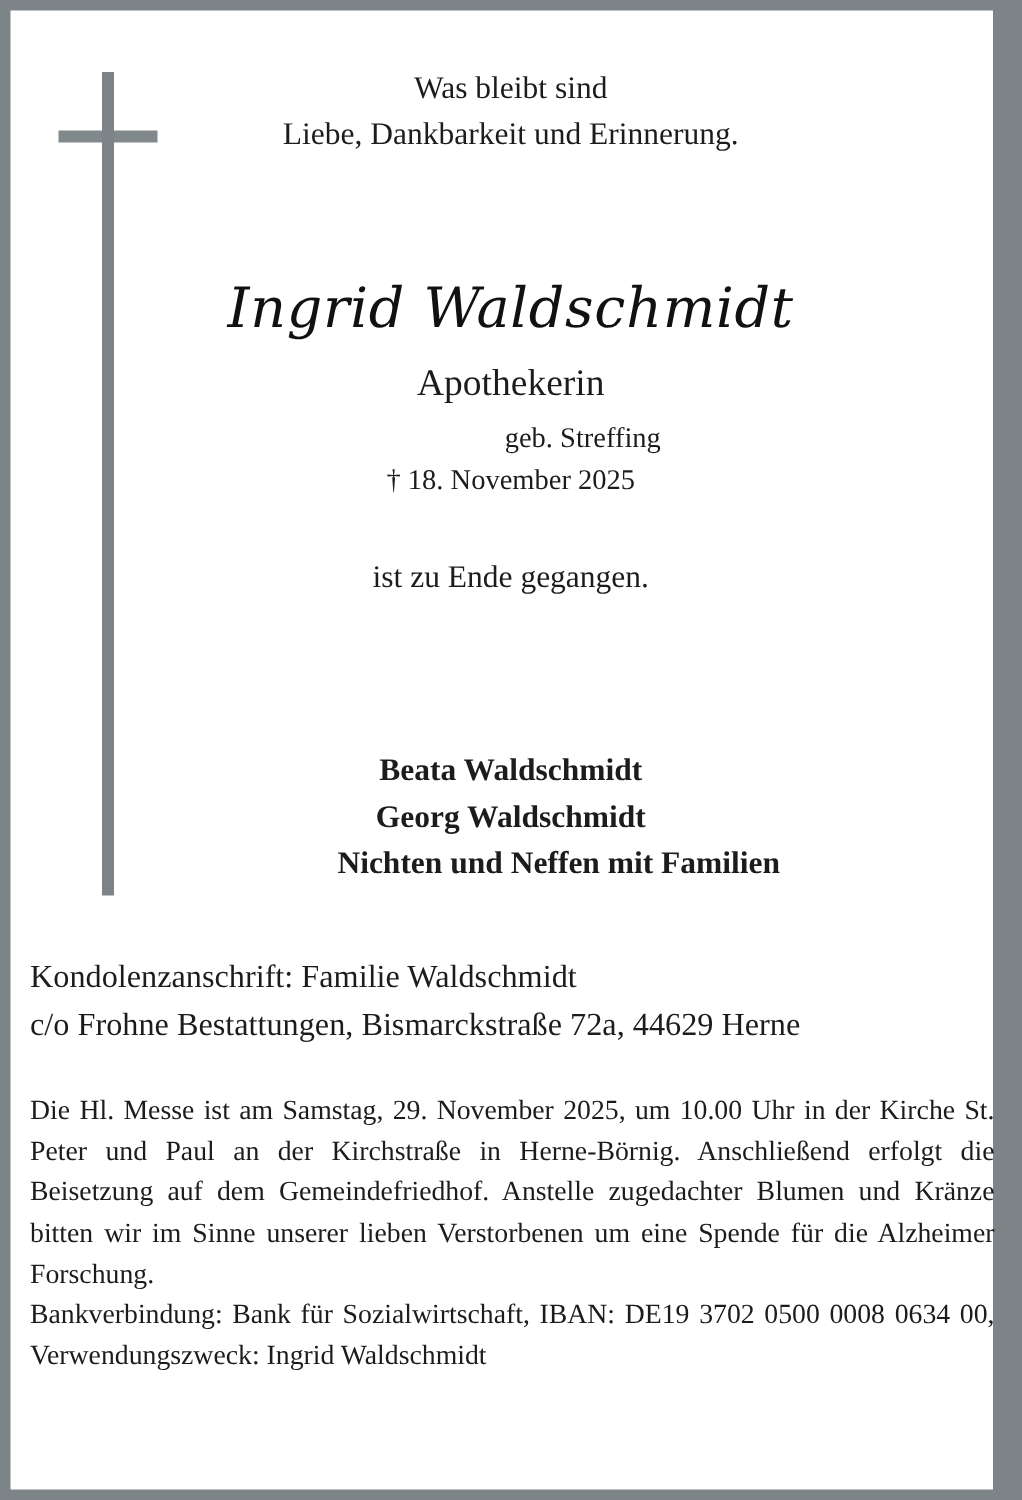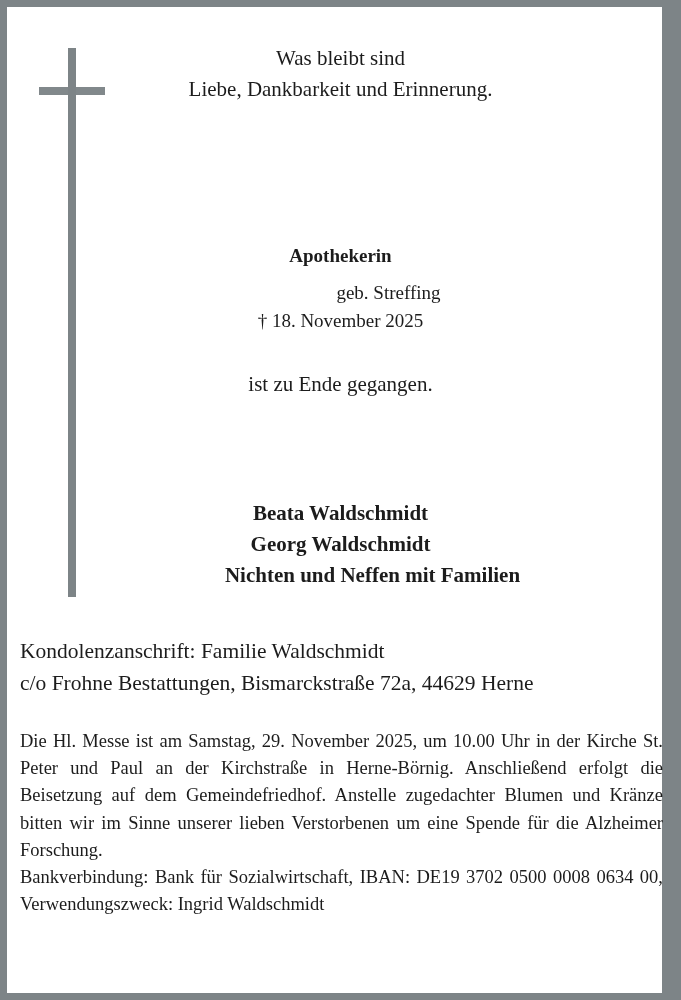--- a/index.html
+++ b/index.html
@@ -35,21 +35,21 @@
     }
     .motto { top: 36px; font-size: 21px; line-height: 31px; }
     .name {
       top: 176px;
       font-size: 37px; line-height: 46px;
       font-style: italic;
       font-family: "DejaVu Serif", serif;
       letter-spacing: 0.5px;
       color: #111;
     }
-    .profession { top: 232px; font-size: 19px; line-height: 34px; font-weight: bold; }
+    .profession { top: 232px; font-size: 25px; line-height: 34px; }
     .born { top: 273px; font-size: 19px; line-height: 26px; margin-left: 48px; }
     .died { top: 301px; font-size: 19px; line-height: 26px; }
     .farewell { top: 362px; font-size: 21px; line-height: 31px; }
     .mourners-intro { top: 460px; font-size: 21px; line-height: 31px; }
     .mourner {
       position: absolute; left: 0; width: 667px;
       text-align: center;
       font-family: "Liberation Serif", serif;
       font-weight: bold; font-size: 21px; line-height: 31px;
     }
@@ -73,20 +73,21 @@
 
 <div class="card">
   <div class="cross-v"></div>
   <div class="cross-h"></div>
 
   <div class="center motto">
     <div>Was bleibt sind</div>
     <div>Liebe, Dankbarkeit und Erinnerung.</div>
   </div>
 
+  <div class="center name">Ingrid Waldschmidt</div>
   <div class="center profession">Apothekerin</div>
   <div class="center born">geb. Streffing</div>
   <div class="center died">† 18. November 2025</div>
 
   <div class="center farewell">
     <div>ist zu Ende gegangen.</div>
   </div>
 
   <div class="mourner" style="top:491px;">Beata Waldschmidt</div>
   <div class="mourner" style="top:522px;">Georg Waldschmidt</div>

